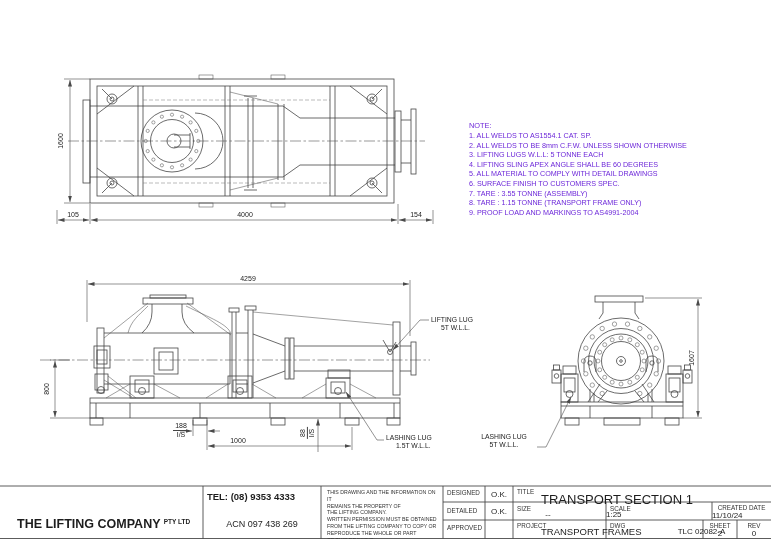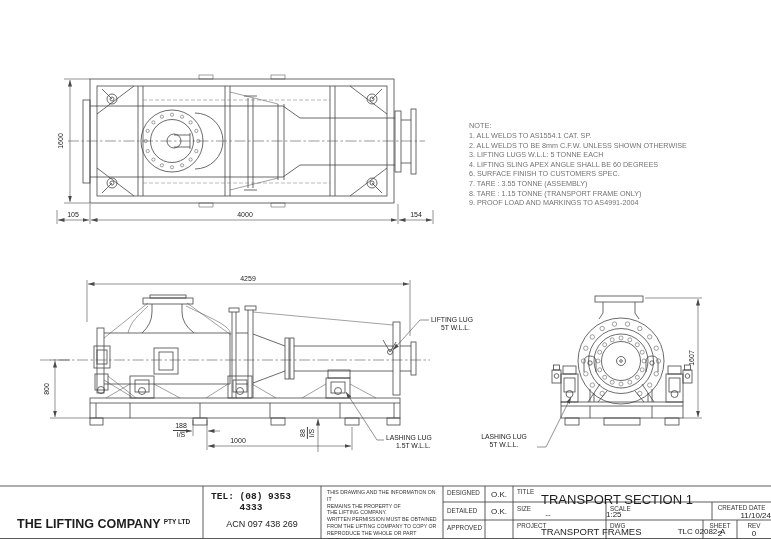--- a/index.html
+++ b/index.html
@@ -11,29 +11,29 @@
   .hid{stroke:#777;stroke-width:.5;fill:none;stroke-dasharray:4 2;}
   .cl{stroke:#555;stroke-width:.6;fill:none;stroke-dasharray:11 2.5 2.5 2.5;}
   .dim{stroke:#4a4a4a;stroke-width:.6;fill:none;}
   .tb{stroke:#4a4a4a;stroke-width:.9;fill:none;}
   .lbl{position:absolute;font-size:7px;color:#222;white-space:nowrap;
        transform:translate(-50%,-50%);}
   .rot{position:absolute;font-size:7px;color:#222;white-space:nowrap;
        transform:translate(-50%,-50%) rotate(-90deg);text-align:center;}
   .ann{position:absolute;font-size:6.8px;line-height:8.2px;color:#222;white-space:nowrap;}
   .u{border-bottom:.7px solid #444;display:inline-block;padding:0 2px;}
-  .notes{position:absolute;left:469px;top:121px;width:275px;color:#737373;}
+  .notes{position:absolute;left:469px;top:121px;width:275px;color:#6d28d9;}
   .notes .nt{font-size:7.4px;margin-bottom:1px;}
   .notes .ni{font-size:7.2px;line-height:9.6px;}
   .tblk{position:absolute;color:#1d1d1d;}
   .logo{left:34px;top:482px;width:134px;text-align:center;font-size:36px;font-weight:bold;
         letter-spacing:-1px;}
   .cmpy{left:17px;top:517px;width:200px;font-size:12.5px;font-weight:bold;white-space:nowrap;}
   .sfx{font-size:6.5px;font-weight:bold;vertical-align:4px;}
-  .tel{left:203px;top:491px;width:96px;text-align:center;font-size:9.5px;font-weight:bold;font-family:Liberation Mono, monospace;}
+  .tel{left:203px;top:491px;width:96px;text-align:center;font-size:9.5px;font-weight:bold;}
   .acn{left:203px;top:519px;width:118px;text-align:center;font-size:9px;}
   .disc{left:327px;top:489px;width:114px;font-size:5.2px;line-height:6.8px;color:#333;}
   .fl{font-size:6.3px;color:#333;}
   .fv{font-size:8px;}
 </style>
 </head>
 <body>
 
 <div class="sheet">
 
@@ -300,20 +300,21 @@
   <div>LASHING LUG</div>
   <div>5T W.L.L.</div>
 </div>
 
 <div class="notes">
   <div class="nt">NOTE:</div>
   <div class="ni">1. ALL WELDS TO AS1554.1 CAT. SP.</div>
   <div class="ni">2. ALL WELDS TO BE 8mm C.F.W. UNLESS SHOWN OTHERWISE</div>
   <div class="ni">3. LIFTING LUGS W.L.L: 5 TONNE EACH</div>
   <div class="ni">4. LIFTING SLING APEX ANGLE SHALL BE 60 DEGREES</div>
+  <div class="ni">5. ALL MATERIAL TO COMPLY WITH DETAIL DRAWINGS</div>
   <div class="ni">6. SURFACE FINISH TO CUSTOMERS SPEC.</div>
   <div class="ni">7. TARE : 3.55 TONNE (ASSEMBLY)</div>
   <div class="ni">8. TARE : 1.15 TONNE (TRANSPORT FRAME ONLY)</div>
   <div class="ni">9. PROOF LOAD AND MARKINGS TO AS4991-2004</div>
 </div>
 
 <div class="tblk cmpy">
   <span>THE LIFTING COMPANY</span>
   <span class="sfx">PTY LTD</span>
 </div>
@@ -336,21 +337,21 @@
 <div class="tblk fl" style="left:447px;top:524px;">APPROVED</div>
 
 <div class="tblk fl" style="left:517px;top:488px;">TITLE</div>
 <div class="tblk" style="left:541px;top:492px;font-size:13px;">TRANSPORT SECTION 1</div>
 
 <div class="tblk fl" style="left:517px;top:505px;">SIZE</div>
 <div class="tblk fv" style="left:530px;top:510px;width:36px;text-align:center;">--</div>
 <div class="tblk fl" style="left:610px;top:505px;">SCALE</div>
 <div class="tblk fv" style="left:606px;top:510px;width:100px;">1:25</div>
 <div class="tblk fl" style="left:712px;top:504px;width:59px;text-align:center;">CREATED DATE</div>
-<div class="tblk fv" style="left:712px;top:511px;width:59px;text-align:right;">11/10/24</div>
+<div class="tblk fv" style="left:712px;top:511px;width:59px;text-align:left;">11/10/24</div>
 
 <div class="tblk fl" style="left:517px;top:522px;">PROJECT</div>
 <div class="tblk" style="left:541px;top:526px;font-size:9.5px;">TRANSPORT FRAMES</div>
 <div class="tblk fl" style="left:610px;top:522px;">DWG</div>
 <div class="tblk fv" style="left:606px;top:527px;width:97px;text-align:center;padding-left:47px;">TLC 02082-A</div>
 <div class="tblk fl" style="left:703px;top:522px;width:34px;text-align:center;">SHEET</div>
 <div class="tblk fv" style="left:703px;top:529px;width:34px;text-align:center;">2</div>
 <div class="tblk fl" style="left:737px;top:522px;width:34px;text-align:center;">REV</div>
 <div class="tblk fv" style="left:737px;top:529px;width:34px;text-align:center;">0</div>
 

